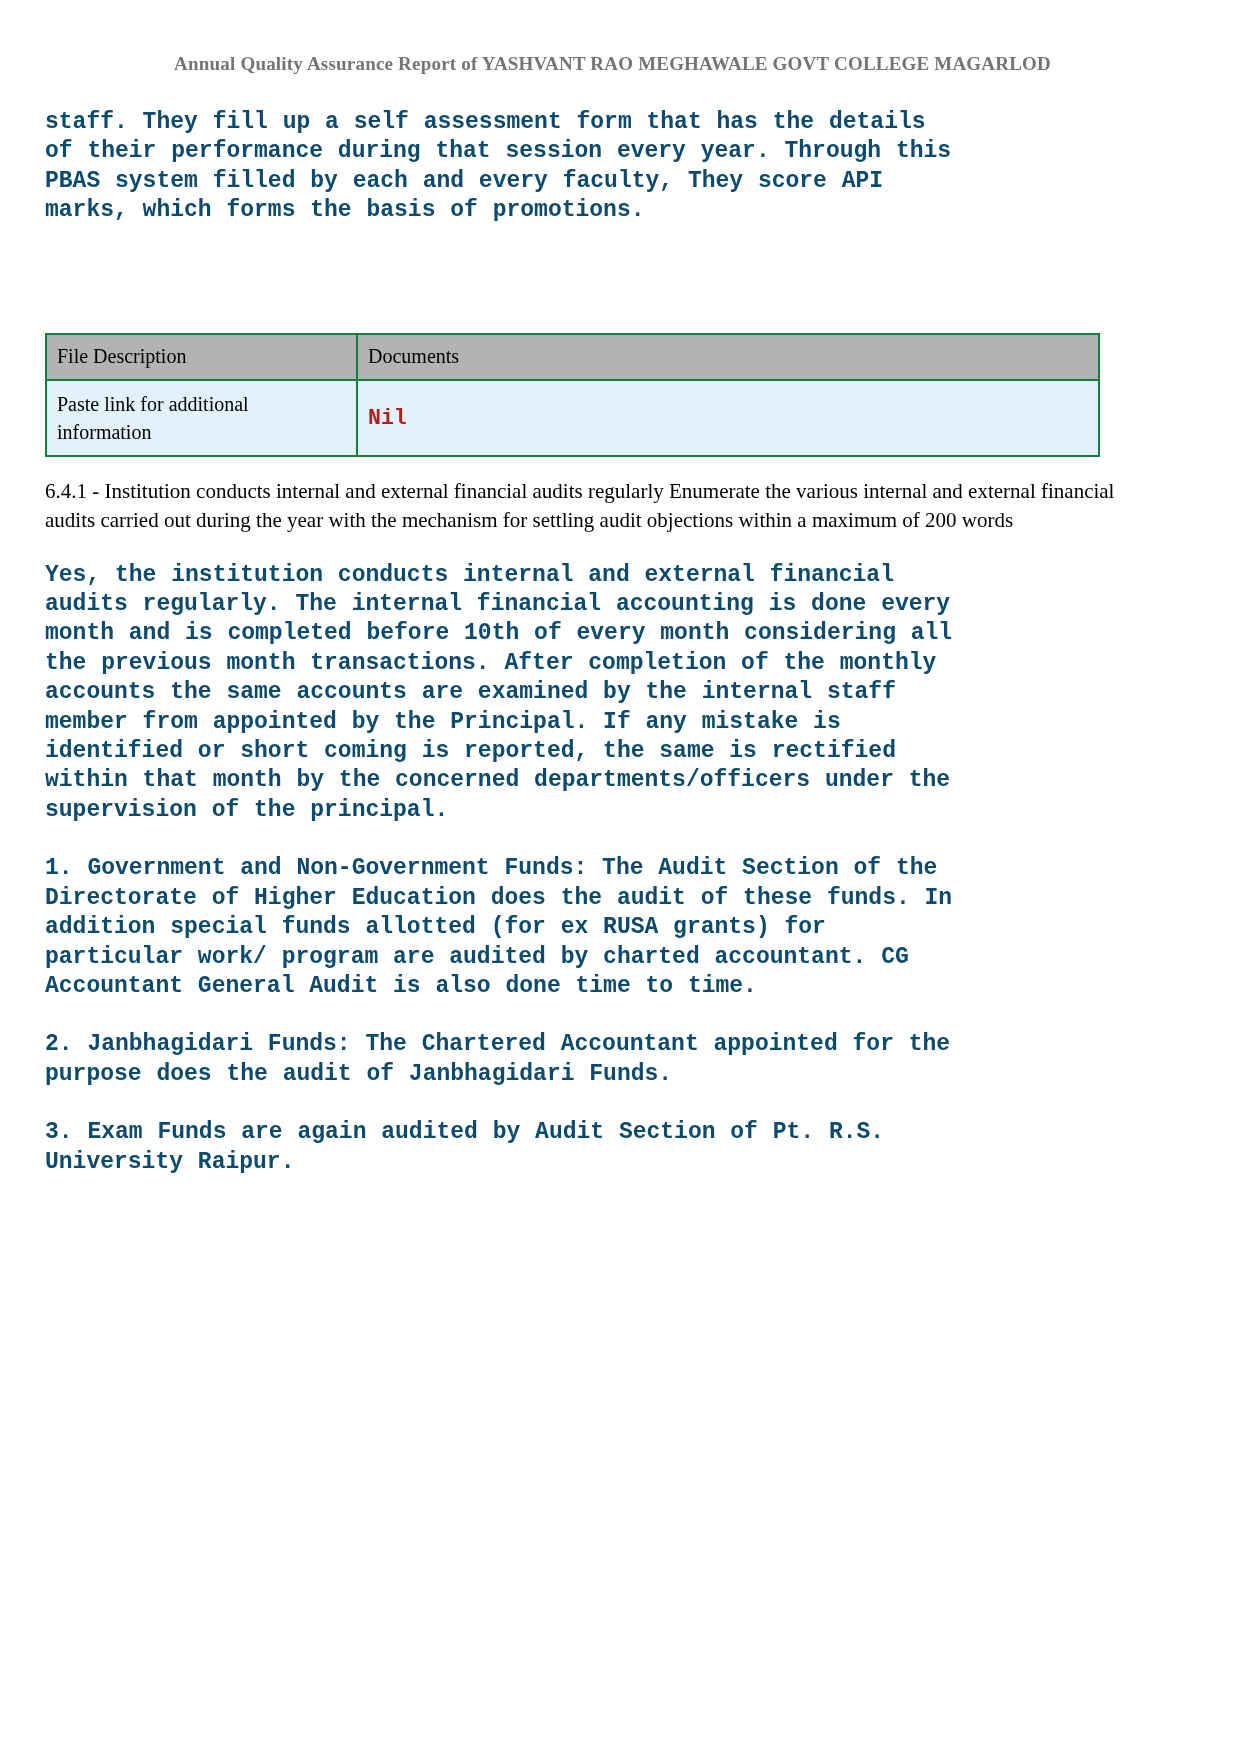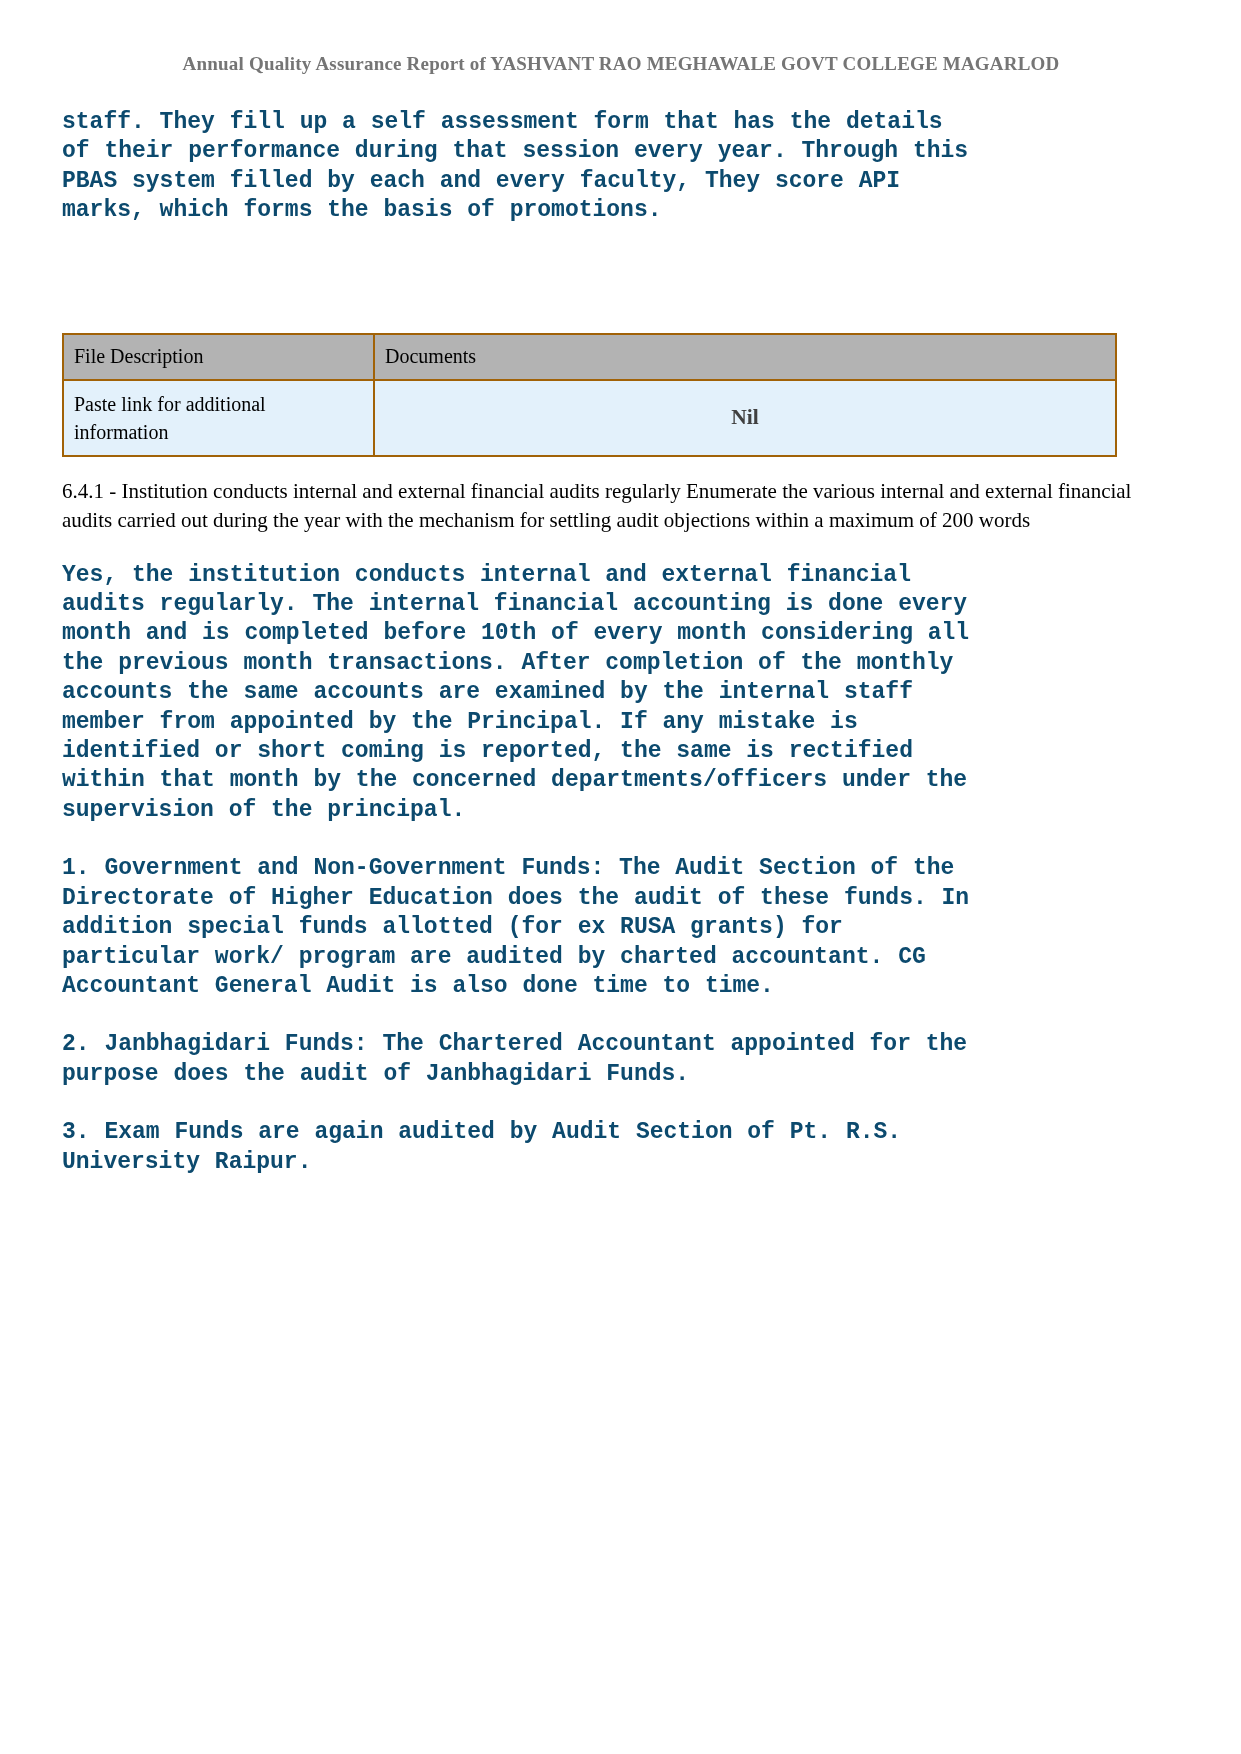--- a/index.html
+++ b/index.html
@@ -4,21 +4,21 @@
 <style>
   html,body{margin:0;padding:0;background:#ffffff;}
   .page{
     position:relative;
     width:1241px;height:1754px;
     background:#ffffff;
     font-family:"Liberation Serif",serif;
     color:#000;
     overflow:hidden;
   }
-  .content{padding:0 61px 0 62px;}
+  .content{padding:0 61px 0 45px;}
   .report-title{
     margin:0;padding-top:52px;
     text-align:center;
     font-size:19px;line-height:24px;
     font-weight:bold;
     color:#757575;
     letter-spacing:0.2px;
   }
   .mono{
     font-family:"Liberation Mono","DejaVu Sans Mono",monospace;
@@ -31,42 +31,42 @@
     word-spacing:1px;
   }
   .intro{margin-top:32px;margin-bottom:0;}
   .doc-table{
     border-collapse:collapse;
     width:1055px;
     margin-top:107px;
     table-layout:fixed;
   }
   .doc-table th,.doc-table td{
-    border:2px solid #a16207;
+    border:2px solid #15803d;
     padding:6px 10px;
     vertical-align:middle;
   }
   .doc-table th{
     background:#b3b3b3;
     font-weight:normal;
     text-align:left;
     font-size:20px;
     height:32px;
   }
   .col-desc{width:311px;}
   .doc-table td{background:#e3f1fb;}
   .cell-label{
     font-size:20px;line-height:28px;
   }
   .cell-value{
-    font-family:Liberation Serif, serif;
+    font-family:Liberation Mono, monospace;
     font-weight:bold;
-    color:#404040;
+    color:#b91c1c;
     font-size:21.5px;
-    text-align:center;
+    text-align:left;
   }
   .row-1 td{height:62px;}
   .row-2 td{height:58px;}
   .section-heading{
     margin:22px 0 0 0;
     font-size:21.5px;
     font-weight:bold;
     line-height:26px;
   }
   .question{

